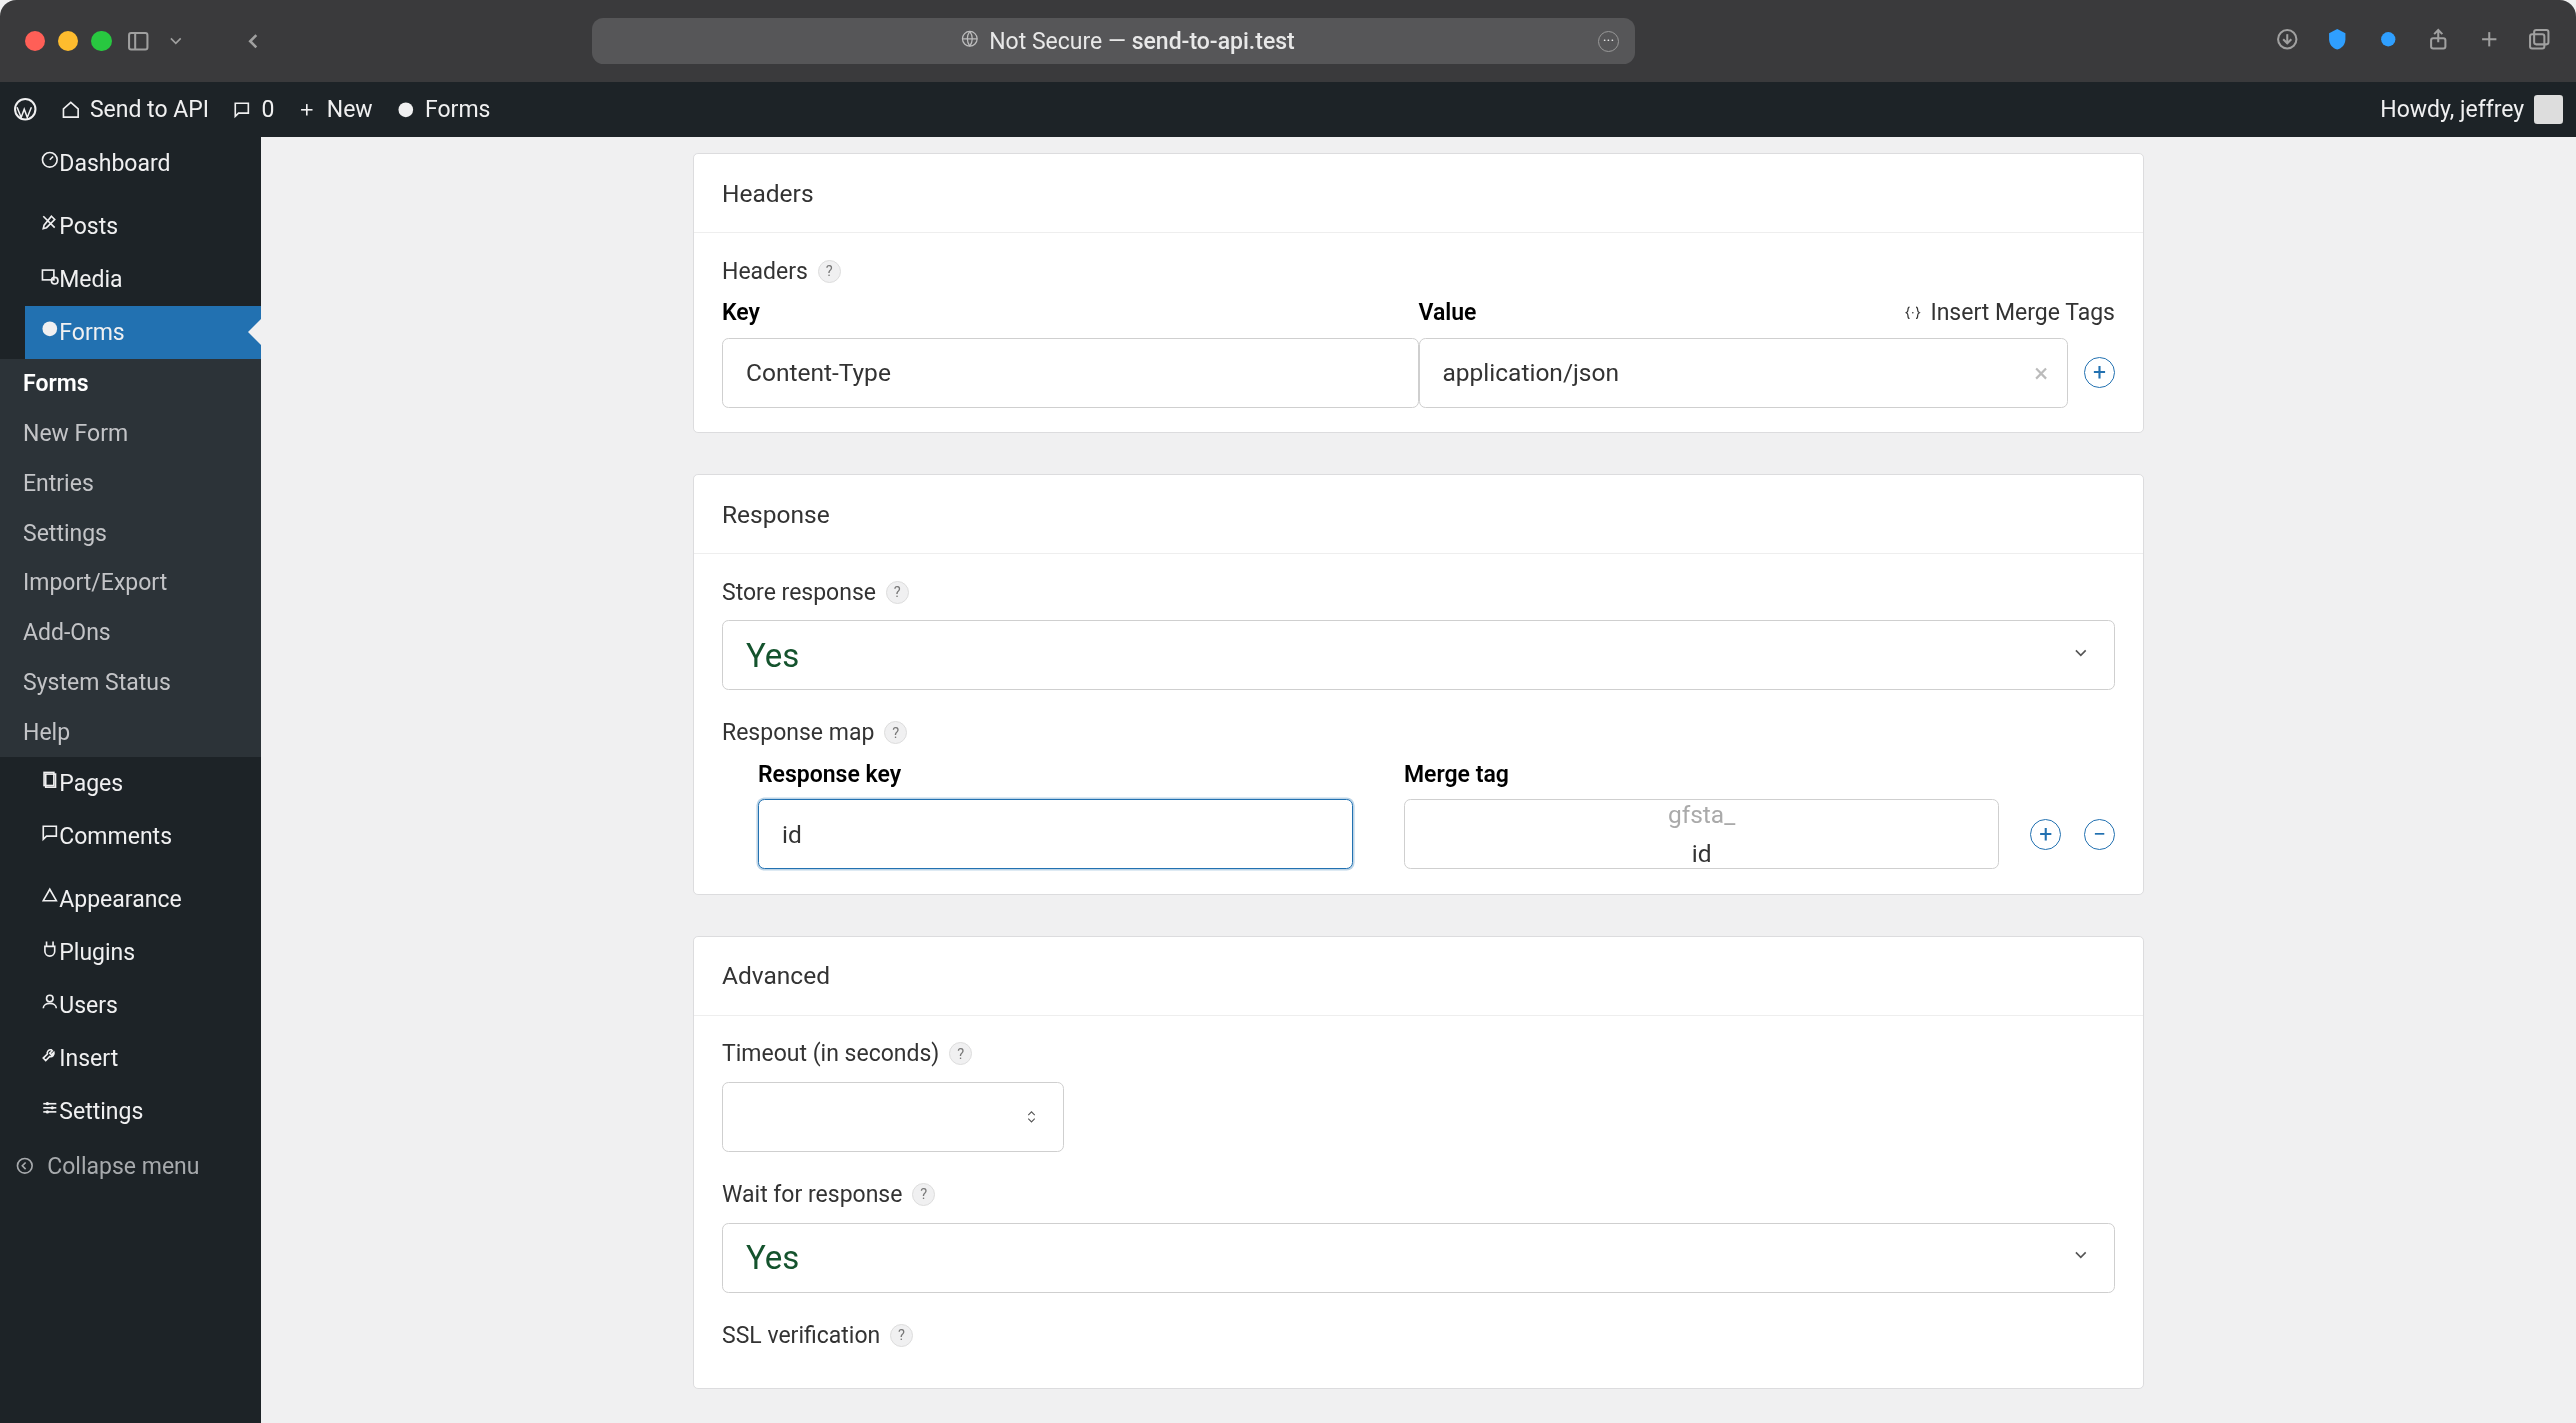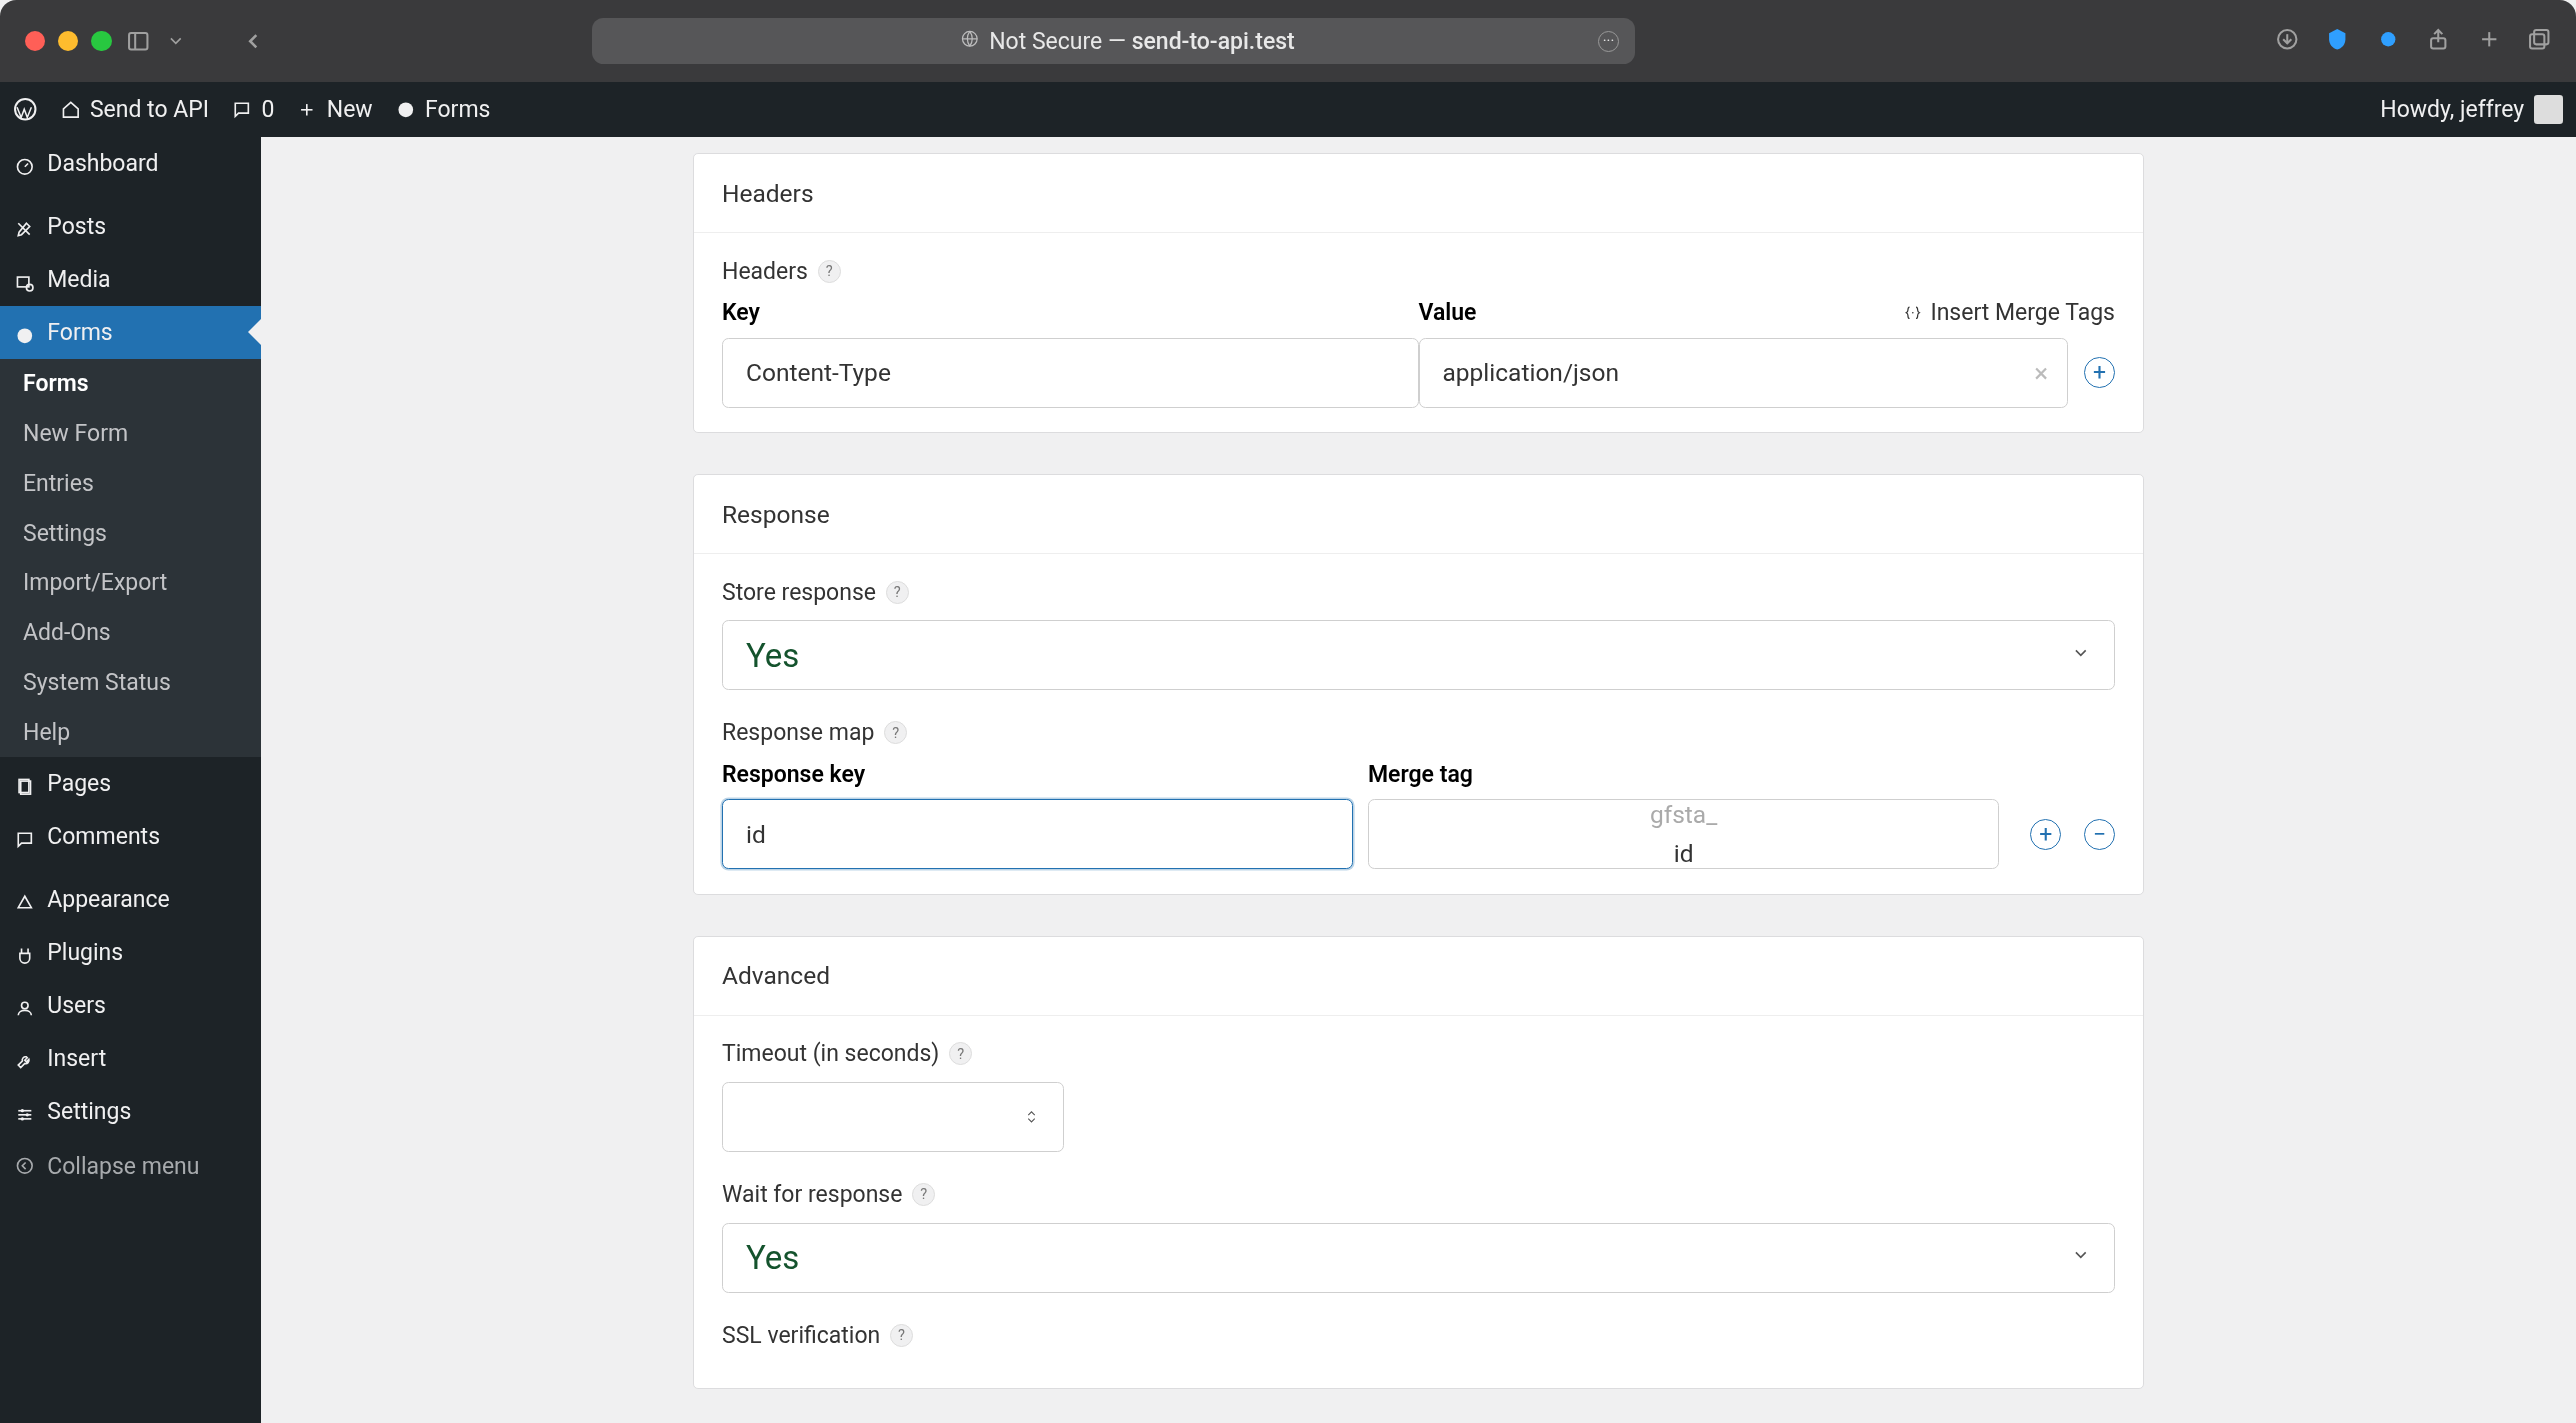--- a/index.html
+++ b/index.html
@@ -17,21 +17,21 @@
 .url-bar .more-dots { position: absolute; right: 16.3px; width: 21px; height: 21px; border-radius: 50%; border: 0.8px solid #999; display: flex; align-items: center; justify-content: center; font-size: 14.7px; }
 .chrome-right { display: flex; gap: 26px; margin-left: auto; color: #a0a0a0; }
 .chrome-right .blue { color: #2f9fff; }
 .wp-bar { background: #1d2327; height: 55px; display: flex; align-items: center; padding: 0 13px; color: #f0f0f1; font-size: 23px; }
 .wp-bar-left { display: flex; align-items: center; gap: 23px; }
 .wp-bar-item { display: flex; align-items: center; gap: 9.8px; }
 .wp-bar-right { margin-left: auto; display: flex; align-items: center; gap: 9.8px; }
 .wp-avatar { width: 29px; height: 29px; background: #ddd; border-radius: 3.3px; }
 .main-layout { display: flex; height: calc(100% - 137px); }
 .sidebar { width: 261px; background: #1d2327; color: #f0f0f1; font-size: 23px; }
-.sb-item { display: flex; align-items: flex-end; gap: 13px; padding: 13px 14.7px; cursor: pointer; }
+.sb-item { display: flex; align-items: flex-start; padding: 13px 14.7px; cursor: pointer; margin-left: 25px; }
 .sb-item.active { background: #2271b1; position: relative; }
 .sb-item.active::after { content: ''; position: absolute; right: -0.8px; top: 50%; transform: translateY(-50%); width: 0; height: 0; border-top: 14.7px solid transparent; border-bottom: 14.7px solid transparent; border-right: 14.7px solid #f0f0f1; }
 .sb-sub { background: #2c3338; }
 .sb-sub-item { padding: 11.4px 23px; font-size: 23px; color: #c3c4c7; cursor: pointer; }
 .sb-sub-item.current { color: #fff; font-weight: 600; }
 .sb-separator { height: 9.8px; }
 .sb-collapse { display: flex; align-items: center; gap: 13px; padding: 14.7px; color: #a7aaad; cursor: pointer; }
 .content { flex: 1; padding: 0 33px 33px 33px; overflow-y: auto; }
 .card { background: #fff; border: 0.8px solid #dcdcde; border-radius: 4.9px; margin-top: 16.3px; }
 .card-header { padding: 24.5px 28px; border-bottom: 0.8px solid #eee; font-size: 24.5px; color: #333; font-weight: 400; }
@@ -46,21 +46,21 @@
 .text-input { width: 100%; height: 70px; border: 1.6px solid #cfcfcf; border-radius: 6.5px; padding: 0 23px; font-size: 24.5px; color: #333; background: #fff; }
 .text-input.focused { border-color: #2271b1; box-shadow: 0 0 0 1.6px rgba(34,113,177,0.3); }
 .value-wrap { position: relative; display: flex; align-items: center; }
 .value-wrap .clear-btn { position: absolute; right: 19.6px; color: #bbb; font-size: 26px; cursor: pointer; }
 .circle-btn { width: 31px; height: 31px; border: 1.6px solid #2271b1; border-radius: 50%; color: #2271b1; display: flex; align-items: center; justify-content: center; font-size: 23px; margin-left: 16.3px; cursor: pointer; background: #fff; flex-shrink: 0; }
 .header-row-wrap { display: flex; align-items: flex-end; }
 .header-row-wrap .kv-row { flex: 1; }
 .select-input { width: 100%; height: 70px; border: 1.6px solid #cfcfcf; border-radius: 6.5px; padding: 0 23px; font-size: 33px; color: #14532d; background: #fff; display: flex; align-items: center; justify-content: space-between; cursor: pointer; }
 .chevron { font-size: 21px; color: #555; }
 .response-map-row { display: flex; gap: 14.7px; align-items: flex-end; }
-.rm-col { flex: 1; }
+.rm-col { flex: 1; margin-left: 36px; }
 .rm-header { font-size: 23px; font-weight: 600; margin-bottom: 11.4px; }
 .merge-input { width: 100%; height: 70px; border: 1.6px solid #cfcfcf; border-radius: 6.5px; padding: 0 23px; font-size: 24.5px; display: flex; align-items: center; gap: 9.8px; background: #fff; flex-direction: column; }
 .merge-prefix { color: #aaa; }
 .merge-value { color: #333; }
 .rm-actions { display: flex; gap: 6.5px; padding-bottom: 19.6px; }
 .number-input-wrap { position: relative; width: 342px; }
 .number-input { width: 100%; height: 70px; border: 1.6px solid #cfcfcf; border-radius: 6.5px; padding: 0 23px; font-size: 24.5px; background: #fff; }
 .stepper { position: absolute; right: 26px; top: 50%; transform: translateY(-50%); display: flex; flex-direction: column; font-size: 13px; color: #555; cursor: pointer; }
 .icon-svg { width: 24.5px; height: 24.5px; fill: currentColor; }
 .icon-svg-s { width: 19.6px; height: 19.6px; fill: currentColor; }

